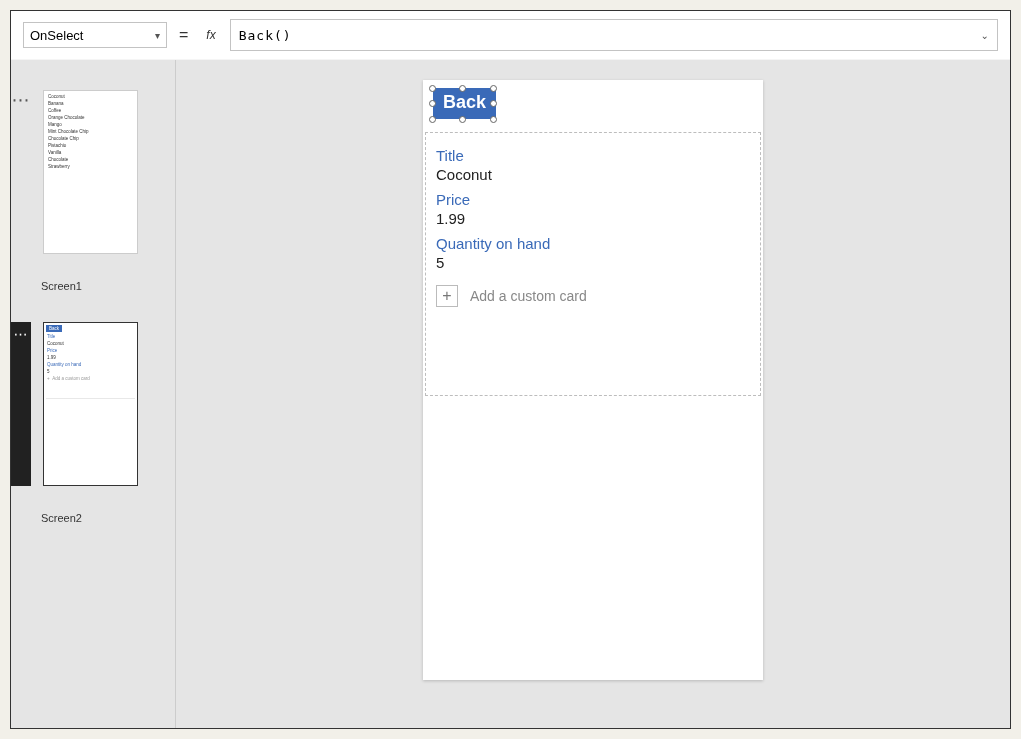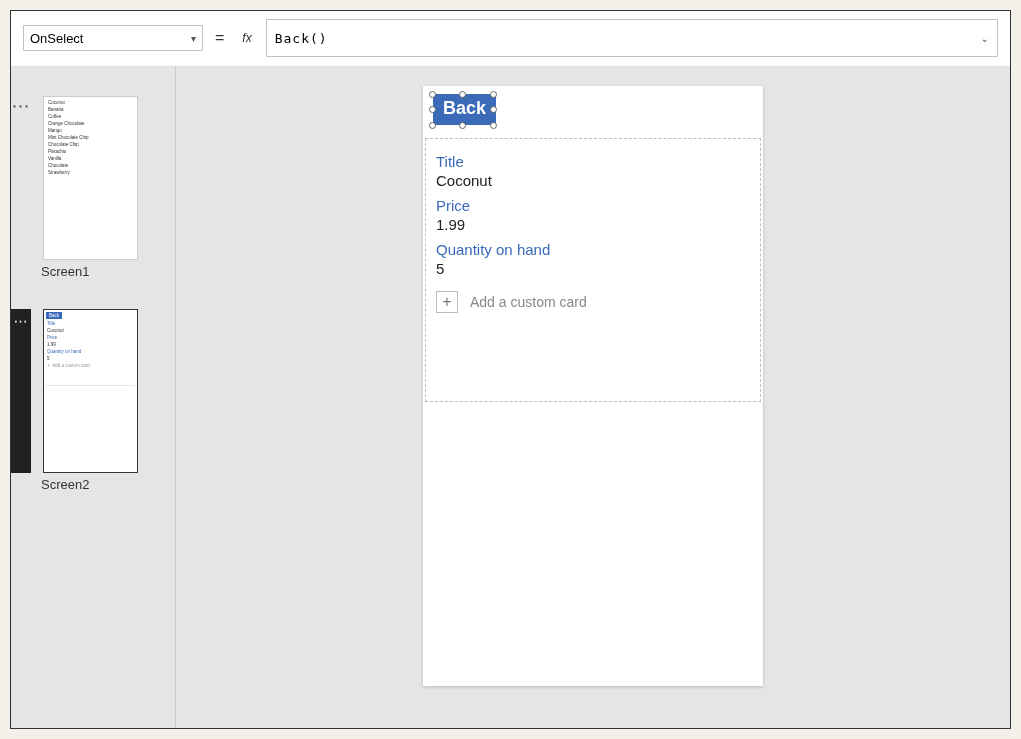--- a/index.html
+++ b/index.html
@@ -21,21 +21,21 @@
 
   
   .formula-bar {
     display: flex;
     align-items: center;
     gap: 8px;
     padding: 8px 12px;
     border-bottom: 1px solid #f5f5f5;
   }
   .prop-select {
-    width: 180px;
+    width: 144px;
     height: 26px;
     border: 1px solid #c3c3c3;
     font-size: 13px;
     padding: 2px 6px;
     display: flex;
     align-items: center;
     justify-content: space-between;
     background: #fff;
     cursor: pointer;
   }
@@ -45,21 +45,21 @@
     padding: 0 4px;
   }
   .fx {
     font-style: italic;
     font-size: 12px;
     color: #333;
     padding: 0 6px;
   }
   .formula-input {
     flex: 1;
-    height: 38px;
+    height: 32px;
     border: 1px solid #c3c3c3;
     font-size: 13px;
     font-family: "Segoe UI", Arial, sans-serif;
     padding: 4px 8px;
     display: flex;
     align-items: center;
     justify-content: space-between;
     background: #fff;
   }
   .formula-text { font-family: "Segoe UI", monospace; letter-spacing: 1px; }
@@ -136,23 +136,23 @@
     height: 164px;
     display: flex;
     align-items: flex-start;
     justify-content: center;
     color: #fff;
     font-size: 14px;
     padding-top: 4px;
     letter-spacing: 1px;
   }
   .thumb-label {
-    font-size: 13px;
+    font-size: 11px;
     color: #333;
-    margin-top: 4px;
+    margin-top: 26px;
     margin-left: 30px;
   }
 
   
   .mini-list div { font-size: 4.5px; line-height: 7px; color: #333; padding-left: 2px; }
 
   
   .mini-back {
     display:inline-block;
     background:#3a6ab8;

